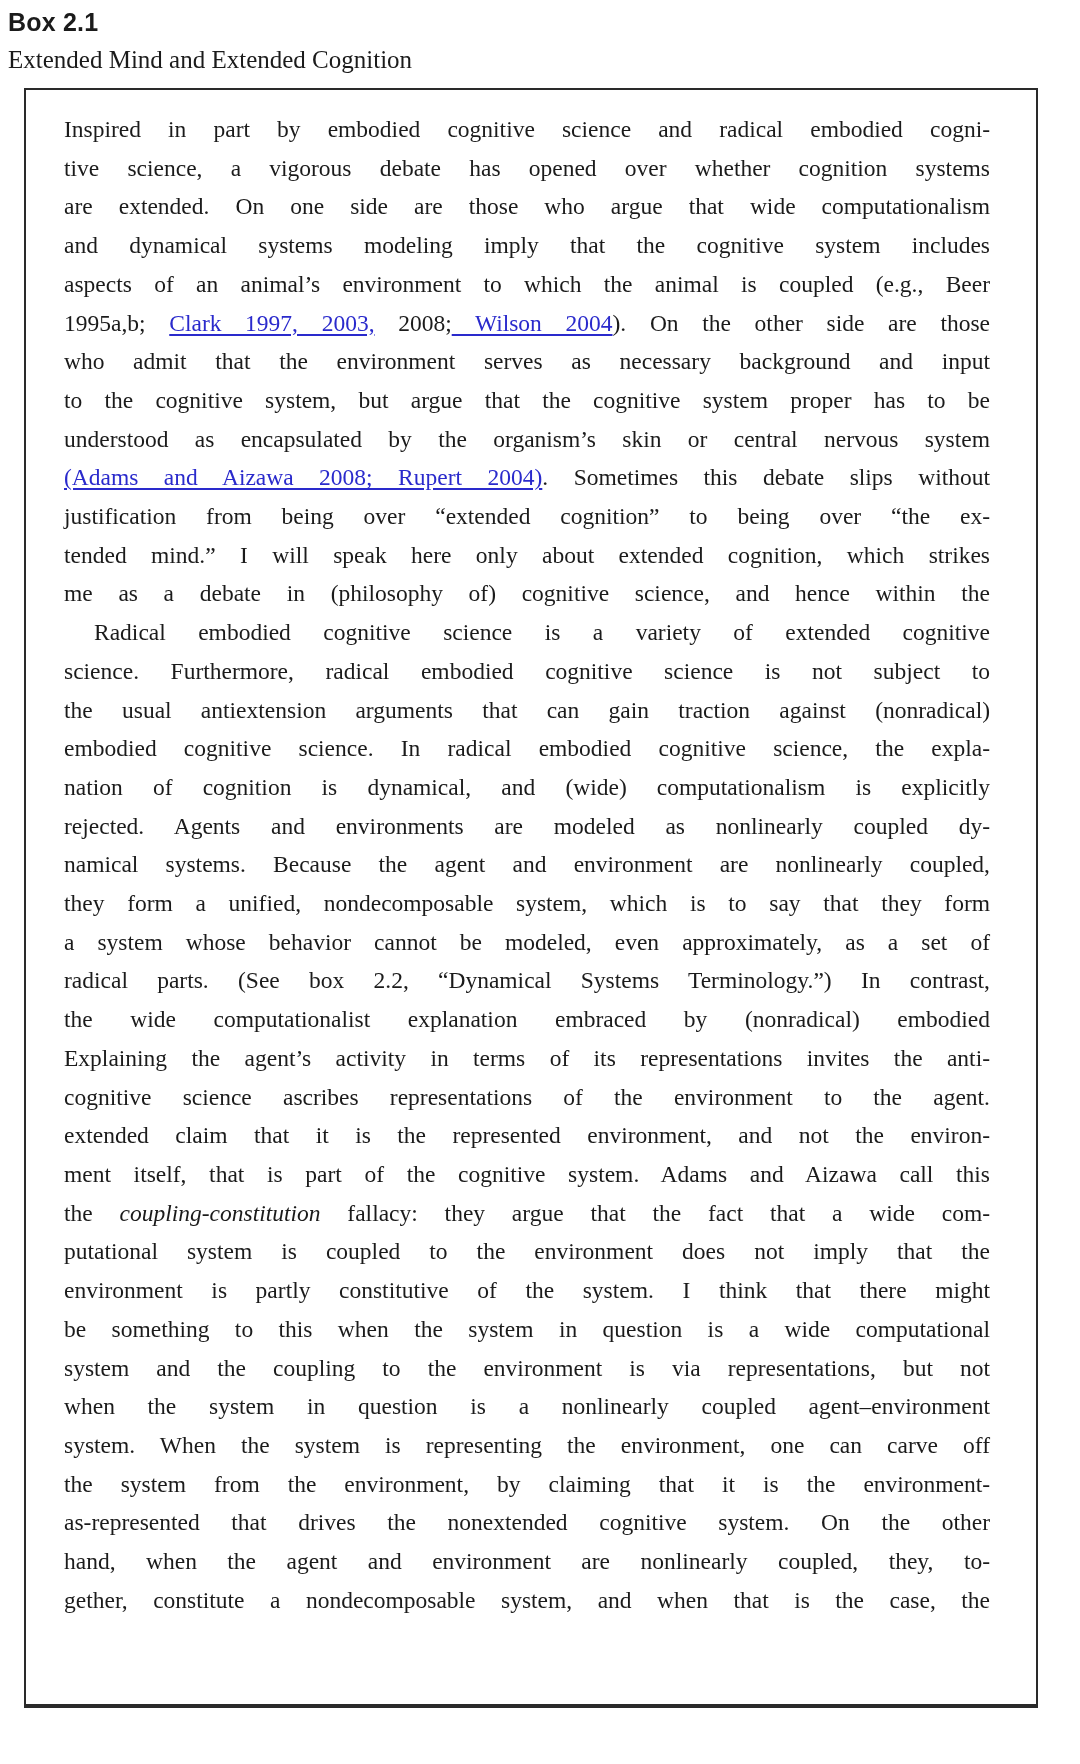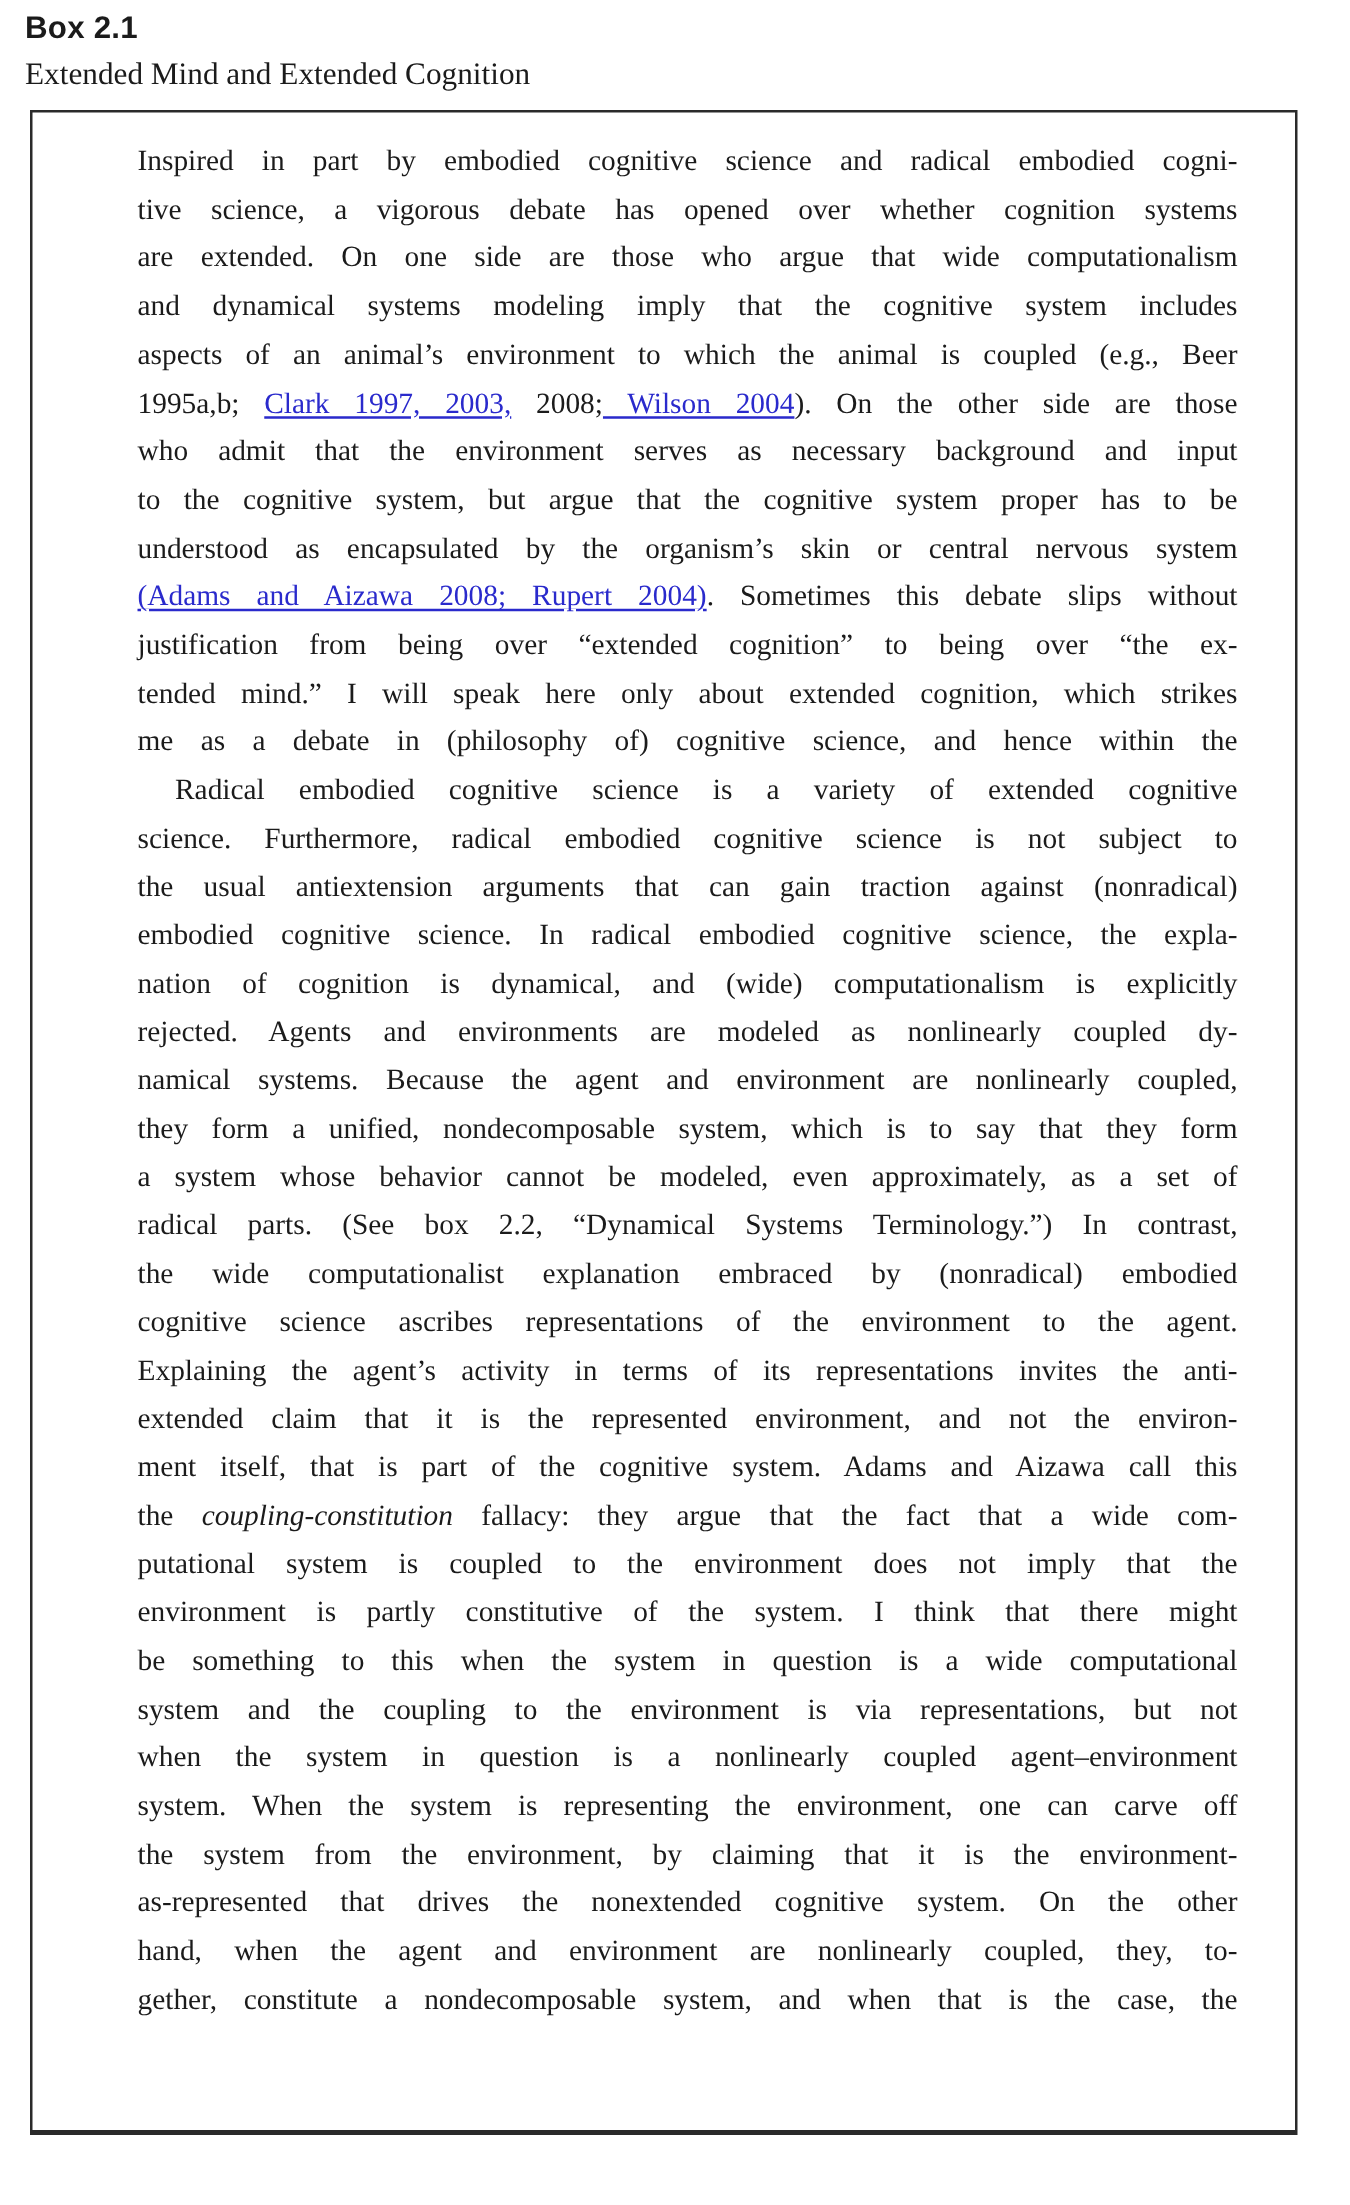--- a/index.html
+++ b/index.html
@@ -5,21 +5,21 @@
   * { margin: 0; padding: 0; box-sizing: border-box; }
   html, body {
     width: 1080px; height: 1764px;
     background: #ffffff;
     font-family: "Liberation Serif", "DejaVu Serif", serif;
     color: var(--text, #1b1b1b);
     overflow: hidden;
   }
   .page { position: relative; width: 1080px; height: 1764px; background: #fff; }
 
-  .header { position: absolute; left: 20px; top: 6px; }
+  .header { position: absolute; left: 8px; top: 6px; }
   .box-label {
     font-family: "Liberation Sans", "DejaVu Sans", sans-serif;
     font-weight: 700;
     font-size: 25px;
     line-height: 32px;
     color: var(--text, #1b1b1b);
     letter-spacing: 0.2px;
   }
   .box-title {
     font-size: 25px;
@@ -38,21 +38,20 @@
     background: #fff;
   }
 
   .bline {
     font-size: 23.5px;
     line-height: 38.7px;
     text-align: justify;
     text-align-last: justify;
     white-space: normal;
     color: var(--text, #1b1b1b);
-    margin-left: 46px;
   }
   .bline.no-just { text-align-last: left; }
   .bline.indent { text-indent: 30px; }
 
   .ref-link {
     color: var(--link, #2a2acc);
     text-decoration: underline;
     text-decoration-color: var(--link, #2a2acc);
     text-underline-offset: 3px;
     cursor: pointer;
@@ -87,22 +86,22 @@
         <div class="bline">science. Furthermore, radical embodied cognitive science is not subject to</div>
         <div class="bline">the usual antiextension arguments that can gain traction against (nonradical)</div>
         <div class="bline">embodied cognitive science. In radical embodied cognitive science, the expla-</div>
         <div class="bline">nation of cognition is dynamical, and (wide) computationalism is explicitly</div>
         <div class="bline">rejected. Agents and environments are modeled as nonlinearly coupled dy-</div>
         <div class="bline">namical systems. Because the agent and environment are nonlinearly coupled,</div>
         <div class="bline">they form a unified, nondecomposable system, which is to say that they form</div>
         <div class="bline">a system whose behavior cannot be modeled, even approximately, as a set of</div>
         <div class="bline">radical parts. (See box 2.2, “Dynamical Systems Terminology.”) In contrast,</div>
         <div class="bline">the wide computationalist explanation embraced by (nonradical) embodied</div>
+        <div class="bline">Explaining the agent’s activity in terms of its representations invites the anti-</div>
         <div class="bline">cognitive science ascribes representations of the environment to the agent.</div>
-        <div class="bline">Explaining the agent’s activity in terms of its representations invites the anti-</div>
         <div class="bline">extended claim that it is the represented environment, and not the environ-</div>
         <div class="bline">ment itself, that is part of the cognitive system. Adams and Aizawa call this</div>
         <div class="bline">the <i>coupling-constitution</i> fallacy: they argue that the fact that a wide com-</div>
         <div class="bline">putational system is coupled to the environment does not imply that the</div>
         <div class="bline">environment is partly constitutive of the system. I think that there might</div>
         <div class="bline">be something to this when the system in question is a wide computational</div>
         <div class="bline">system and the coupling to the environment is via representations, but not</div>
         <div class="bline">when the system in question is a nonlinearly coupled agent–environment</div>
         <div class="bline">system. When the system is representing the environment, one can carve off</div>
         <div class="bline">the system from the environment, by claiming that it is the environment-</div>

